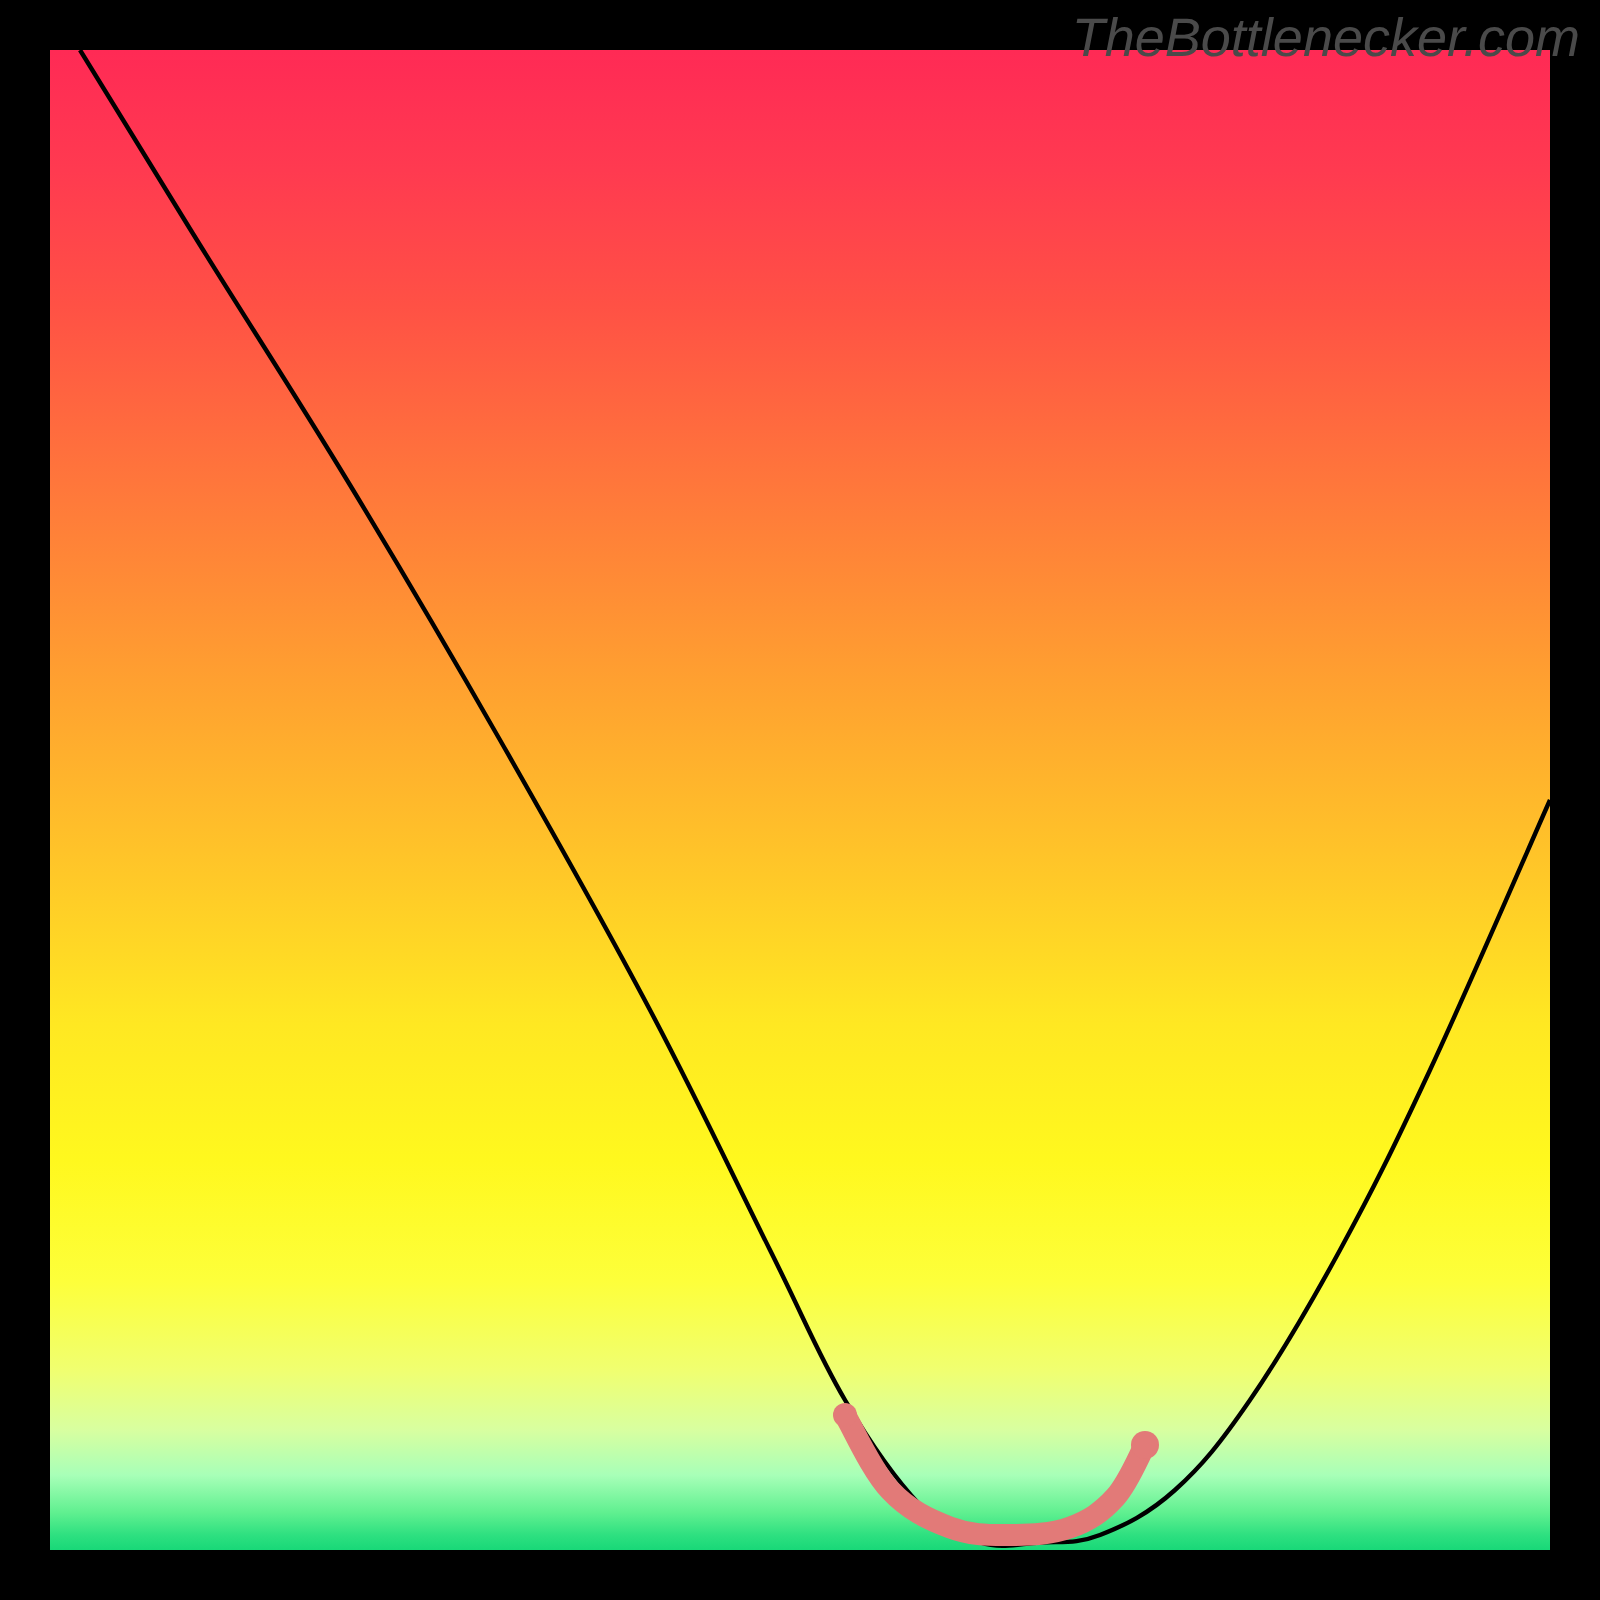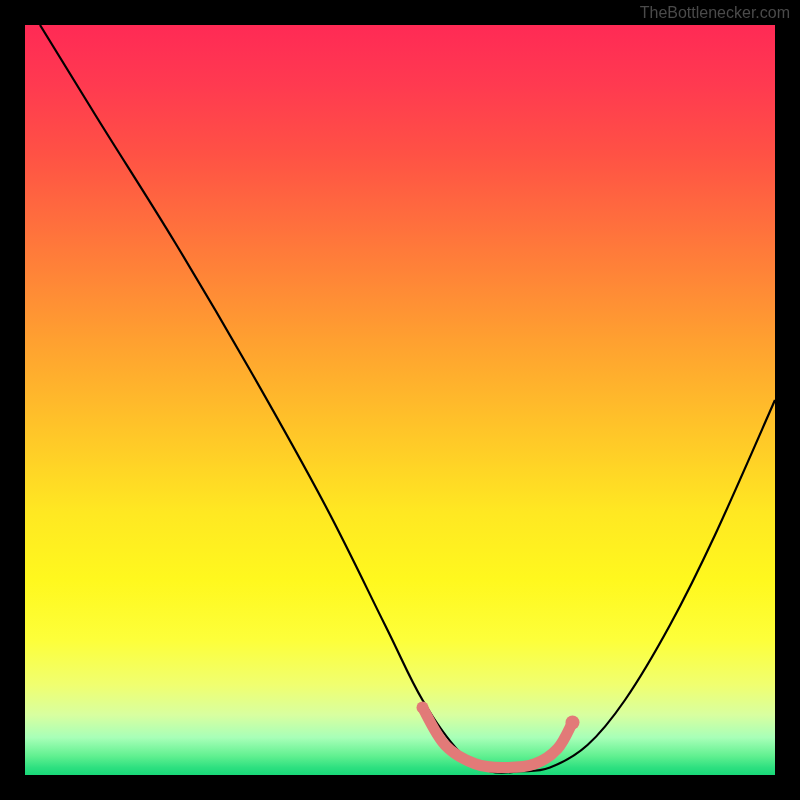--- a/index.html
+++ b/index.html
@@ -8,23 +8,24 @@
     height: 800px;
     background: #000;
     position: relative;
     font-family: Arial, sans-serif;
   }
   .attribution {
     position: absolute;
     top: 4px;
     right: 10px;
     color: #4a4a4a;
-    font-size: 16px;
+    font-size: 27px;
     font-weight: normal;
     z-index: 10;
+    font-style: italic;
   }
   .plot-area {
     position: absolute;
     left: 25px;
     top: 25px;
     width: 750px;
     height: 750px;
     overflow: hidden;
   }
   .gradient-bg {

